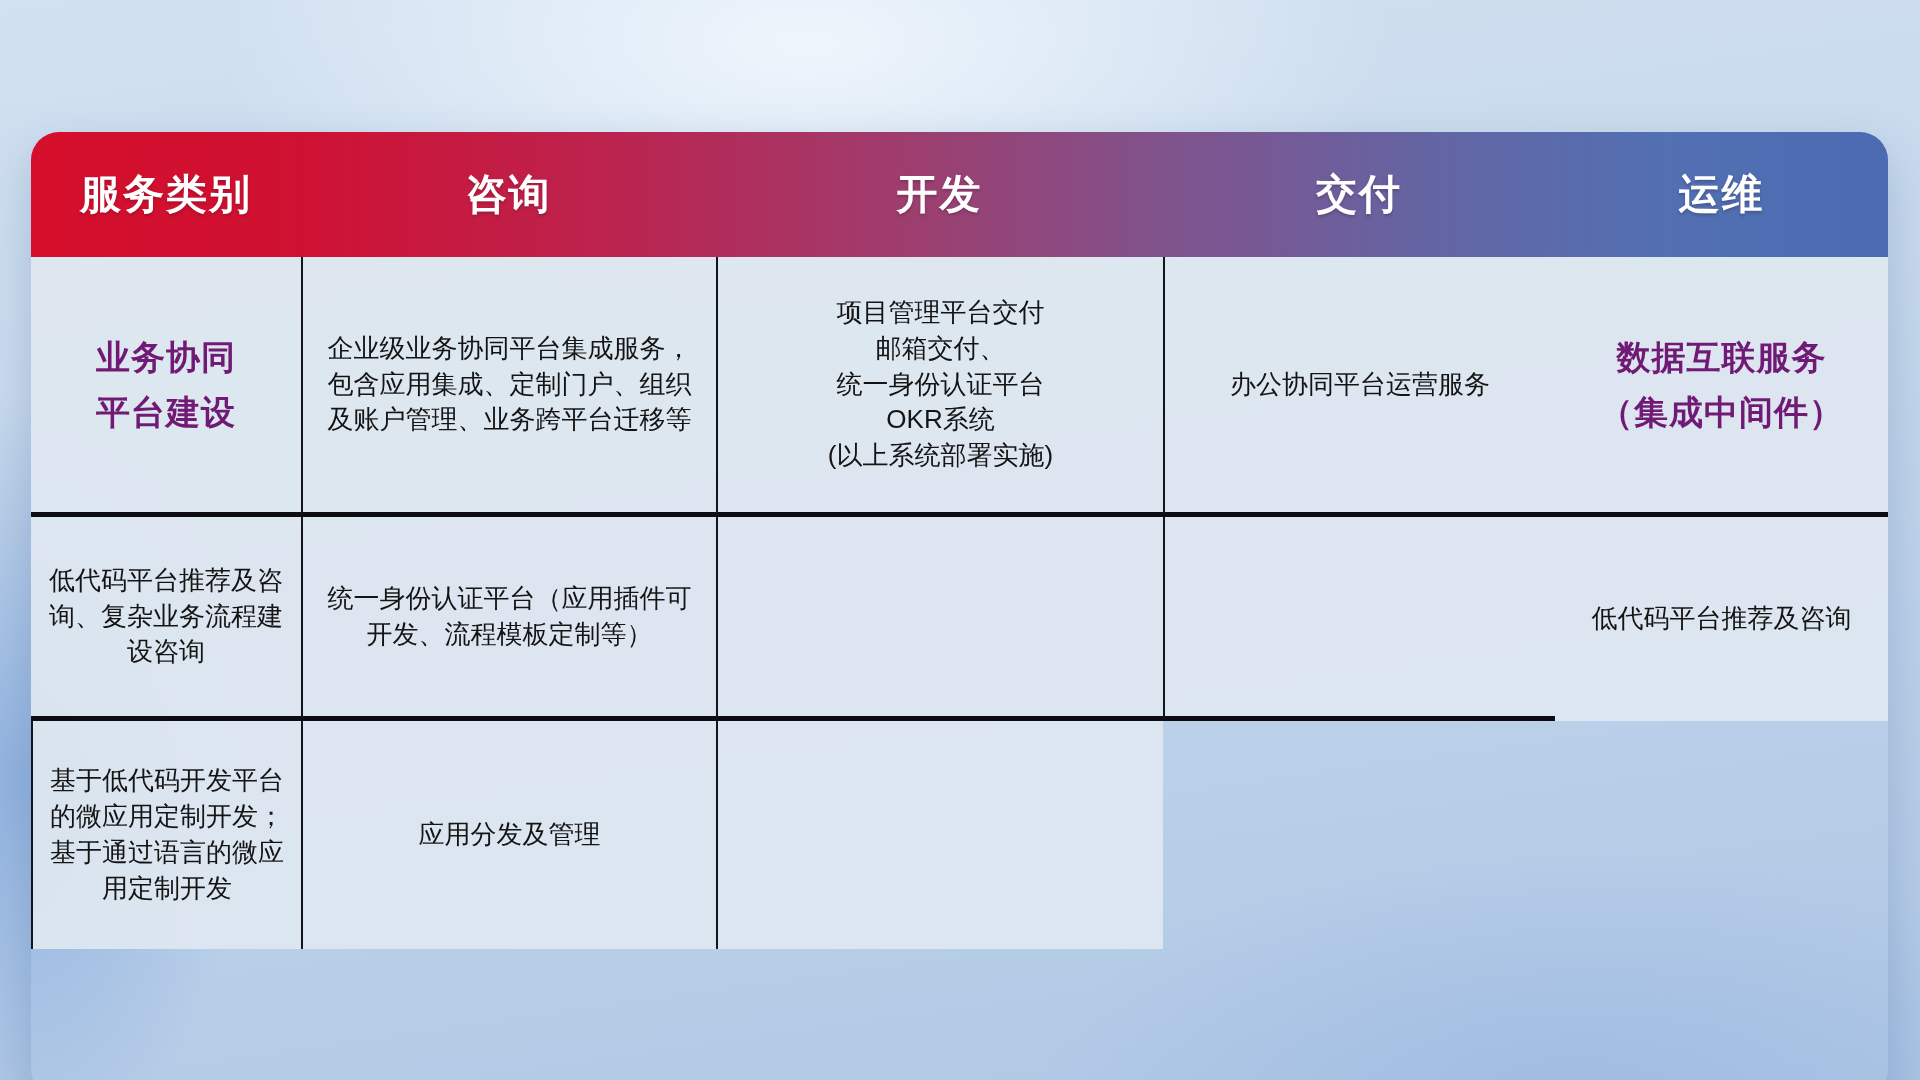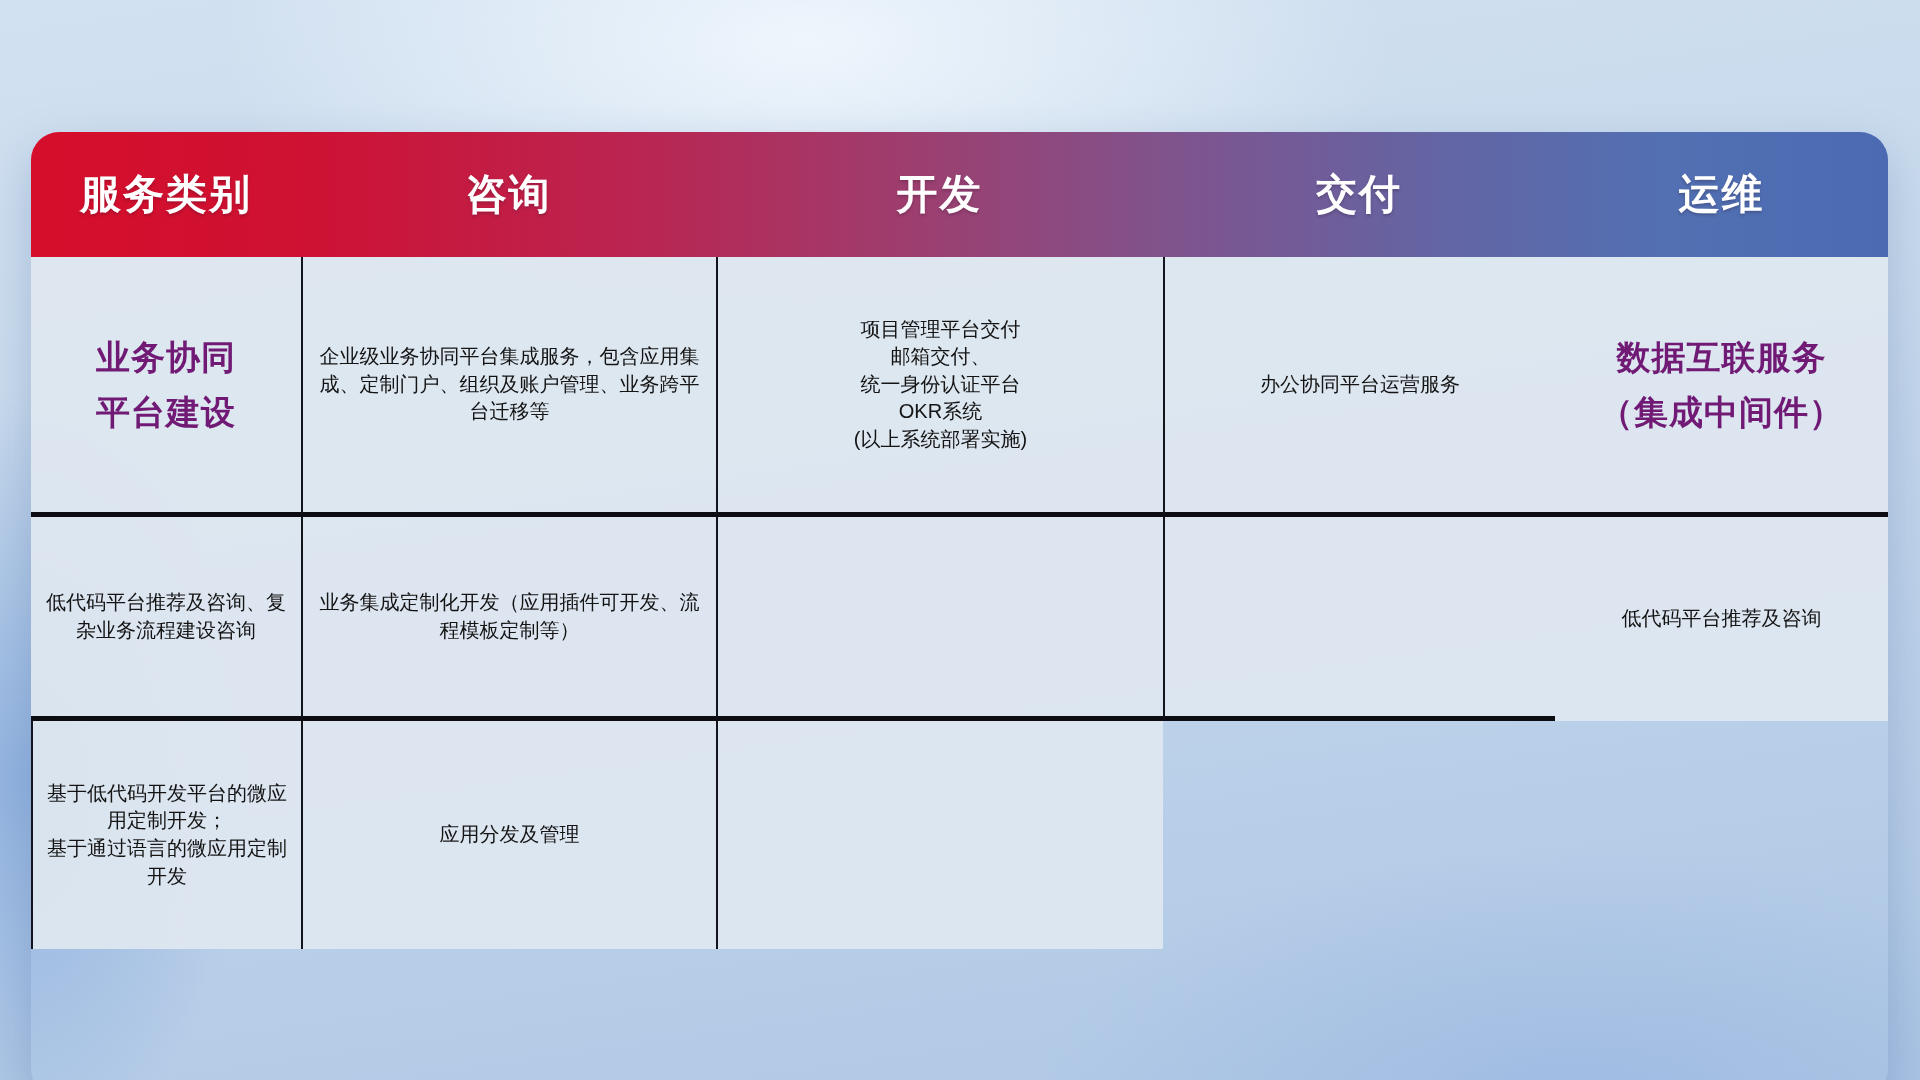--- a/index.html
+++ b/index.html
@@ -47,21 +47,21 @@
   }
 
   .cell {
     background: rgba(223,231,240,0.93);
     display: flex;
     align-items: center;
     justify-content: center;
     text-align: center;
     padding: 8px 14px;
     box-sizing: border-box;
-    font-size: 20px;
+    font-size: 26px;
     color: #141414;
     line-height: 1.38;
     white-space: pre-line;
   }
 
   .cat {
     font-size: 34px;
     font-weight: bold;
     color: #701a75;
     line-height: 1.6;
@@ -91,21 +91,21 @@
     <div class="cell hline vline">项目管理平台交付
 邮箱交付、
 统一身份认证平台
 OKR系统
 (以上系统部署实施)</div>
     <div class="cell hline vline">办公协同平台运营服务</div>
 
     <div class="cell cat hline">数据互联服务
 （集成中间件）</div>
     <div class="cell hline">低代码平台推荐及咨询、复杂业务流程建设咨询</div>
-    <div class="cell hline vline">业务集成定制化开发（应用插件可开发、流程模板定制等）</div>
+    <div class="cell hline vline">统一身份认证平台（应用插件可开发、流程模板定制等）</div>
     <div class="cell hline vline"></div>
     <div class="cell hline vline"></div>
 
     <div class="cell">低代码平台推荐及咨询</div>
     <div class="cell vline">基于低代码开发平台的微应用定制开发；
 基于通过语言的微应用定制开发</div>
     <div class="cell vline">应用分发及管理</div>
     <div class="cell vline"></div>
 
   </div>

